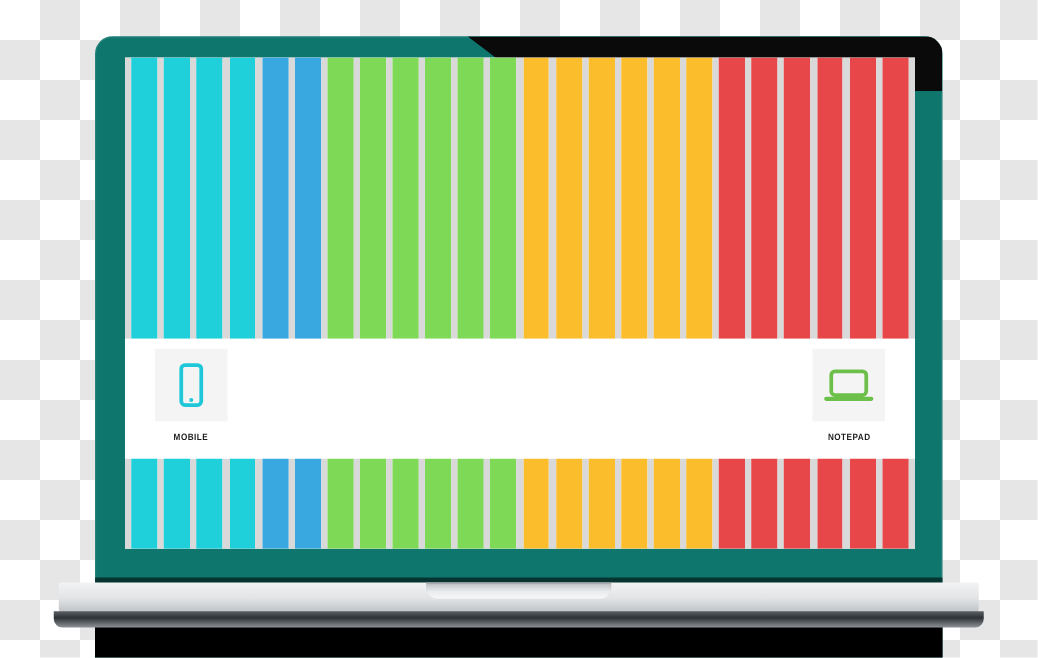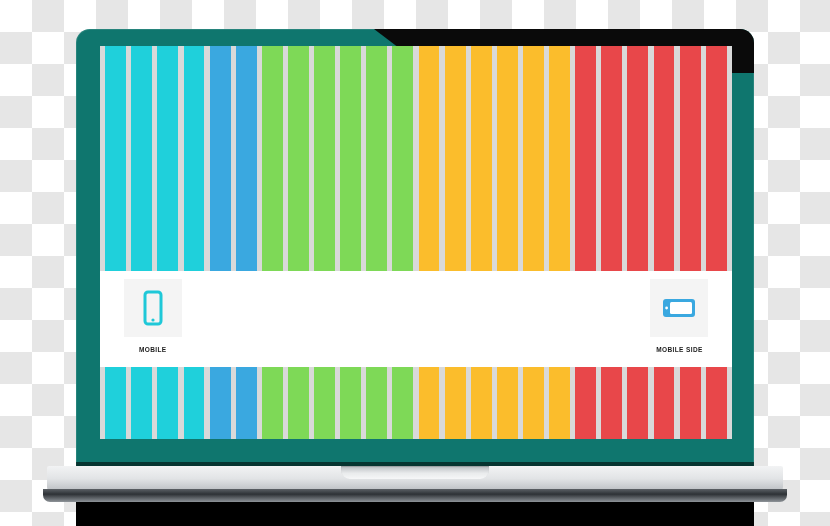--- a/index.html
+++ b/index.html
@@ -166,27 +166,26 @@
                 <div class="icon-tile">
                   <svg width="40" height="40" viewBox="0 0 40 40">
                     <rect x="12" y="4" width="16" height="32" rx="3" stroke="#1fc8d8" fill="none" stroke-width="3"></rect>
                     <circle cx="20" cy="32" r="1.6" fill="#1fc8d8"></circle>
                   </svg>
                 </div>
                 <div class="icon-label">MOBILE</div>
               </div>
               <div class="icon-cell">
                 <div class="icon-tile">
-                  <svg width="40" height="40" viewBox="0 0 40 40">
-                    <rect x="4" y="11" width="32" height="18" rx="3" fill="#3aa8e0"></rect>
-                    <rect x="11" y="14" width="22" height="12" rx="1.5" fill="#ffffff"></rect>
-                    <circle cx="7.6" cy="20" r="1.4" fill="#ffffff"></circle>
+                  <svg width="42" height="40" viewBox="0 0 42 40">
+                    <rect x="7" y="9" width="28" height="19" rx="3" stroke="#6cc04a" fill="none" stroke-width="3"></rect>
+                    <path d="M3 31 H39" stroke="#6cc04a" stroke-width="3.4" stroke-linecap="round" fill="none"></path>
                   </svg>
                 </div>
-                <div class="icon-label">MOBILE SIDE</div>
+                <div class="icon-label">NOTEPAD</div>
               </div>
             </div>
         </div>
 
         <div class="stripes" id="stripes-bottom">
             <div class="gap" style="width:6px"></div>
             <div class="bar" style="width:24px;background:#1fd0db"></div>
             <div class="gap" style="width:6px"></div>
             <div class="bar" style="width:24px;background:#1fd0db"></div>
             <div class="gap" style="width:6px"></div>

